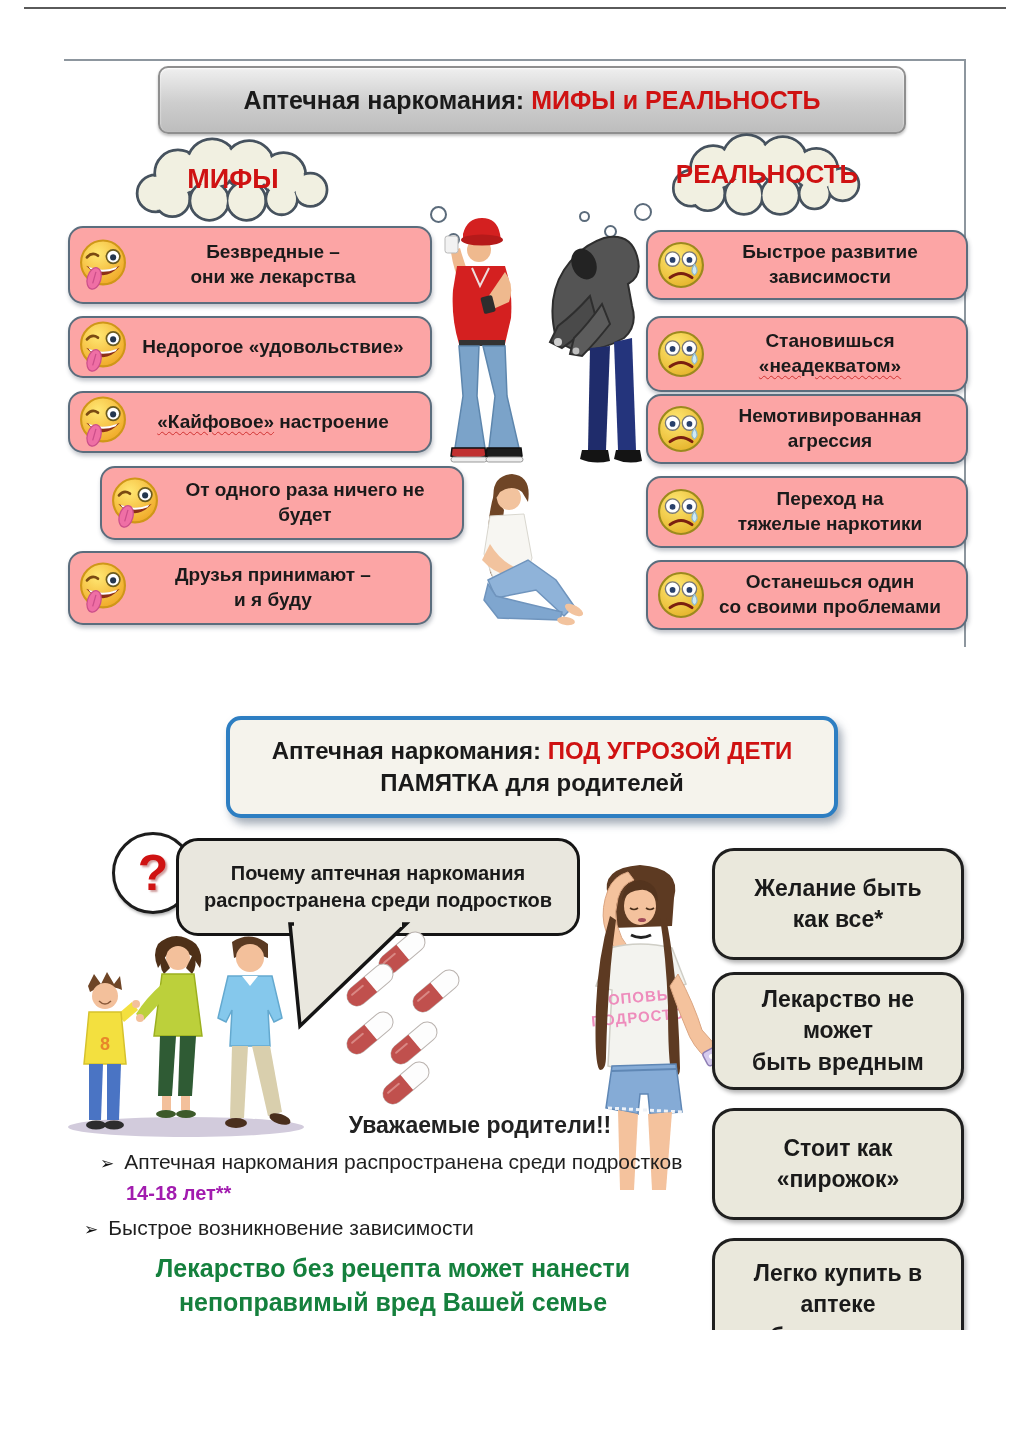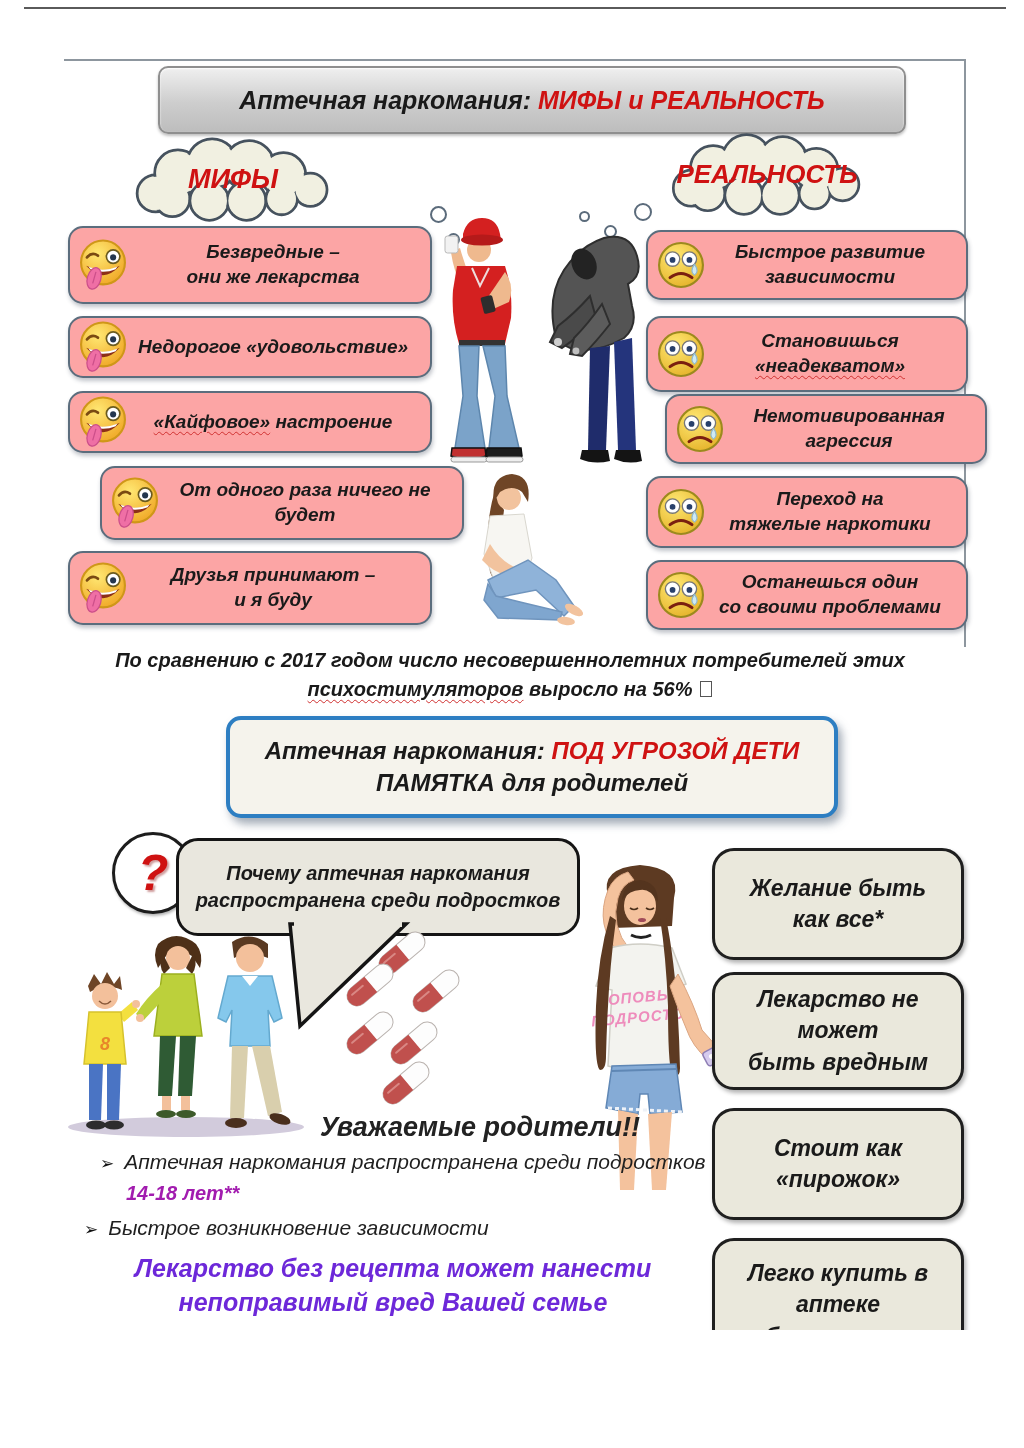--- a/index.html
+++ b/index.html
@@ -1,17 +1,17 @@
 <!DOCTYPE html>
 <html><head>
 <meta charset="utf-8">
 <style>
   html,body{margin:0;padding:0;background:#ffffff;}
   #page{position:relative;width:1024px;height:1330px;background:#ffffff;overflow:hidden;
-        font-family:"Liberation Sans","DejaVu Sans",sans-serif;color:#1a1a1a;font-style:italic;}
+        font-family:"Liberation Sans","DejaVu Sans",sans-serif;color:#1a1a1a;}
   .abs{position:absolute;}
   .line{background:#8d969e;}
   
   .s1-title{left:158px;top:66px;width:744px;height:64px;border:2px solid #8f8f8f;border-radius:10px;
     background:linear-gradient(#efefef,#cdcdcd 55%,#bdbdbd);box-shadow:0 2px 3px rgba(0,0,0,.25), inset 0 1px 2px #fff;
     display:flex;align-items:center;justify-content:center;font-weight:700;font-size:25px;}
   .red{color:#cf1212;}
   .s1-title span{white-space:pre;}
   
   .cloud-wrap{display:flex;align-items:center;justify-content:flex-end;}
@@ -38,25 +38,25 @@
     display:flex;align-items:center;justify-content:center;font-weight:700;font-size:50px;color:#cf1212;
     text-shadow:2px 2px 2px rgba(150,40,40,.45);box-shadow:1px 2px 3px rgba(0,0,0,.3);}
   .q-bubble{left:176px;top:838px;width:398px;height:92px;background:#e9e7de;border:3.5px solid #151515;border-radius:22px;
     display:flex;align-items:center;justify-content:center;text-align:center;font-weight:700;font-size:20px;
     line-height:1.35;white-space:pre-line;}
   
   .reason{left:712px;width:246px;background:#eae8dc;border:3.5px solid #1f1f1f;border-radius:22px;
     box-shadow:2px 3px 4px rgba(0,0,0,.3);display:flex;align-items:center;justify-content:center;text-align:center;
     font-weight:700;font-size:23px;line-height:1.35;white-space:pre-line;}
   
-  .parents{left:250px;top:1112px;width:460px;text-align:center;font-size:27px;font-weight:600;color:#222;}
+  .parents{left:250px;top:1112px;width:460px;text-align:center;font-size:23px;font-weight:600;color:#222;}
   .bullet{left:84px;width:620px;font-size:21px;color:#1f1f1f;font-weight:500;}
   .bullet .marker{font-size:17px;margin-right:10px;color:#111;}
   .highlight{left:126px;top:1182px;font-size:20px;font-weight:700;color:#a21caf;}
-  .warning{left:88px;top:1252px;width:610px;text-align:center;color:#6d28d9;font-weight:700;font-size:25px;
+  .warning{left:88px;top:1252px;width:610px;text-align:center;color:#15803d;font-weight:700;font-size:25px;
     line-height:1.35;white-space:pre-line;}
   .wm-bar{left:740px;top:1400px;width:190px;height:3px;background:#131313;}
   .watermark{right:8px;top:1408px;font-size:21px;font-weight:700;color:#fff;letter-spacing:.5px;
     font-family:"DejaVu Sans",sans-serif;
     text-shadow:-2px -2px 0 #000,2px -2px 0 #000,-2px 2px 0 #000,2px 2px 0 #000,0 2px 0 #000,0 -2px 0 #000,2px 0 0 #000,-2px 0 0 #000;}
   .tee-line{font-weight:700;font-size:15px;fill:#ee8cbc;text-anchor:middle;letter-spacing:1px;}
   .fig{position:absolute;overflow:visible;}
 </style>
 </head>
 <body>
@@ -192,21 +192,21 @@
       </svg>
     <div class="row-text">Быстрое развитие
 зависимости</div>
   </div>
   <div class="abs row" style="left:646px;top:316px;width:318px;height:72px;">
     <svg class="emoji" viewBox="0 0 64 64">
         <use href="#em-sad"></use>
       </svg>
     <div class="row-text"><span style="display:block">Становишься</span><span class="wavy" style="display:block">«неадекватом»</span></div>
   </div>
-  <div class="abs row" style="left:646px;top:394px;width:318px;height:66px;margin-left:19px;">
+  <div class="abs row" style="left:646px;top:394px;width:318px;height:66px;">
     <svg class="emoji" viewBox="0 0 64 64">
         <use href="#em-sad"></use>
       </svg>
     <div class="row-text">Немотивированная
 агрессия</div>
   </div>
   <div class="abs row" style="left:646px;top:476px;width:318px;height:68px;">
     <svg class="emoji" viewBox="0 0 64 64">
         <use href="#em-sad"></use>
       </svg>
@@ -258,26 +258,20 @@
     <circle cx="85" cy="30" r="12" fill="#f2c39e"></circle>
     <path d="M70 34 Q66 8 88 6 Q108 8 104 34 L98 24 Q88 16 76 24 Z" fill="#6f4526"></path>
     <path d="M66 48 L100 46 L108 90 L100 114 L70 112 L60 86 Z" fill="#f7f6f2" stroke="#d9d7cf"></path>
     <path d="M66 76 Q78 96 98 102 L96 110 Q72 108 58 92 Z" fill="#f2c39e"></path>
     <polygon points="64,112 104,92 132,112 150,138 140,148 112,122 72,130" fill="#8fb3d9" stroke="#6f94bd" stroke-width="1.5"></polygon>
     <polygon points="64,116 60,132 74,150 136,152 138,144 96,134 72,128" fill="#7fa6cf" stroke="#6f94bd" stroke-width="1.5"></polygon>
     <ellipse cx="150" cy="142" rx="10" ry="4.5" fill="#f2c39e" transform="rotate(28 150 142)"></ellipse>
     <ellipse cx="142" cy="153" rx="9" ry="4" fill="#f2c39e" transform="rotate(8 142 153)"></ellipse>
   </svg>
 
-  <div class="abs stats">
-    <div>По сравнению с 2017 годом число несовершеннолетних потребителей этих</div>
-    <div>
-      <span class="wavy">психостимуляторов</span><span> выросло на 56%</span><span class="tofu"></span>
-    </div>
-  </div>
 
   <div class="abs s2-title">
     <div><span>Аптечная наркомания: </span><span class="red">ПОД УГРОЗОЙ ДЕТИ</span></div>
     <div>ПАМЯТКА для родителей</div>
   </div>
 
   <div class="abs q-circle">?</div>
   <div class="abs q-bubble">Почему аптечная наркомания
 распространена среди подростков</div>
   <svg class="fig" style="left:278px;top:920px;width:140px;height:112px" viewBox="0 0 140 112">

